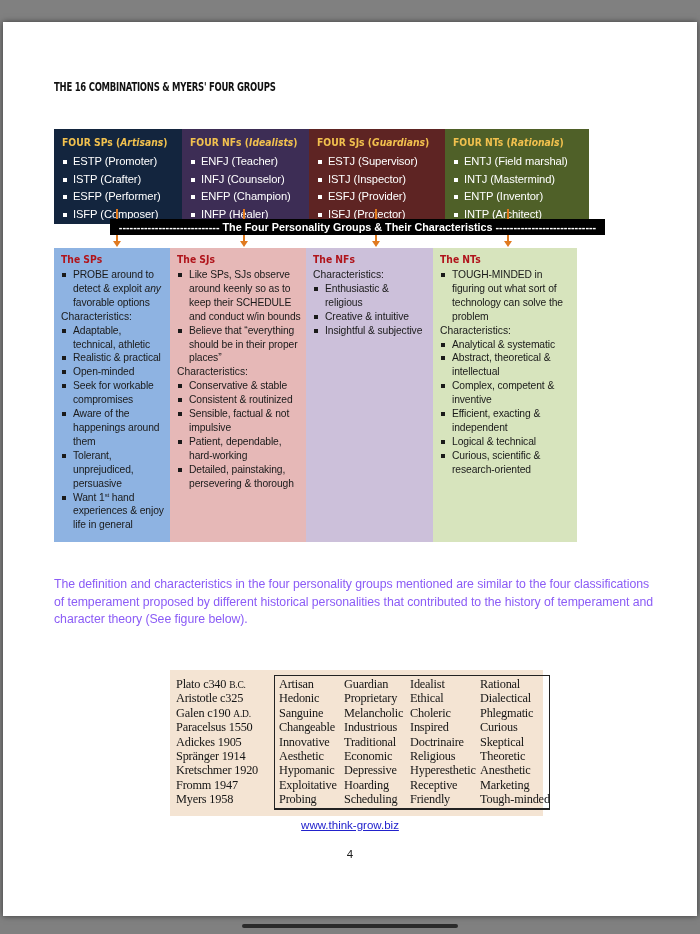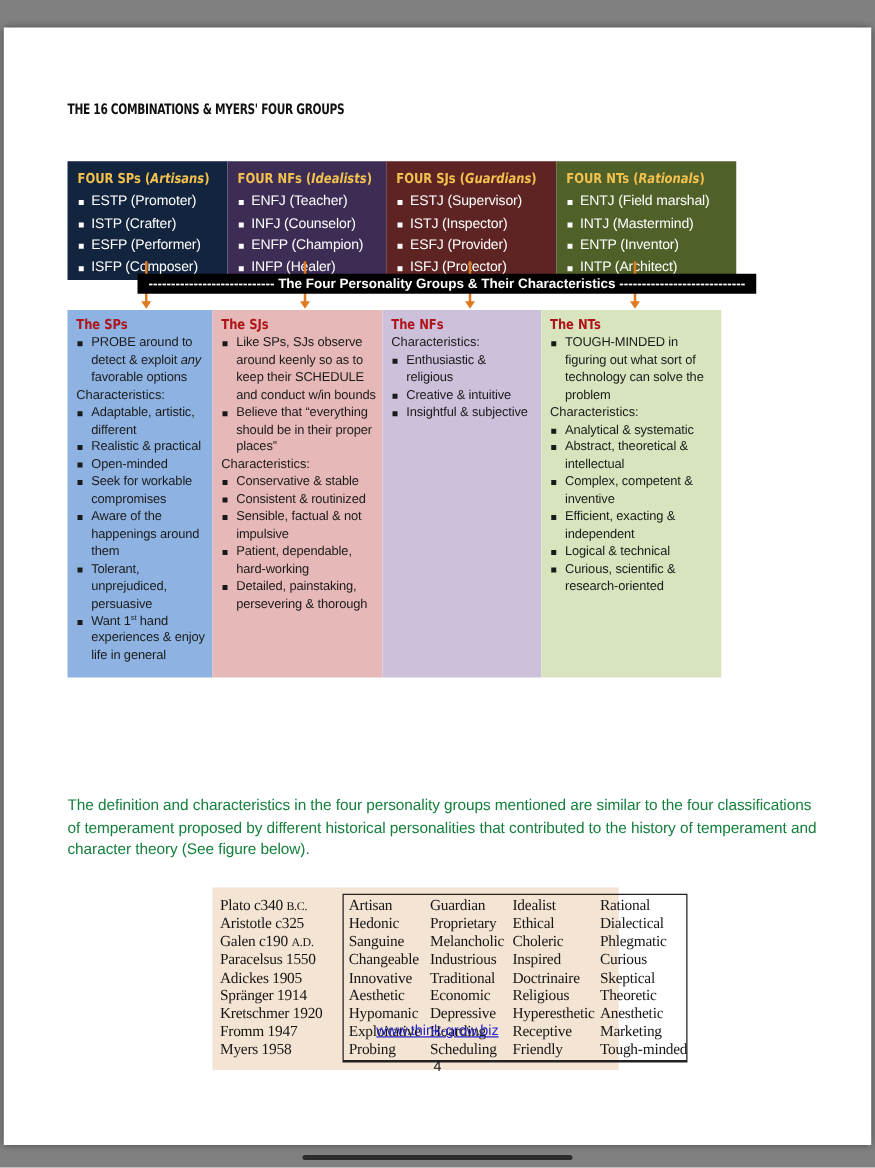--- a/index.html
+++ b/index.html
@@ -141,37 +141,36 @@
     }
     .char-box .sub {
       font-weight: normal;
       font-size: 10.3px;
       line-height: 13.9px;
     }
     .char-box sup { font-size: 6px; vertical-align: 4px; line-height: 0; }
     
     .para {
       position: absolute;
-      left: 51px; top: 614px;
+      left: 51px; top: 554px;
       width: 600px;
       font-size: 12.3px;
       line-height: 17.6px;
-      color: #15803d;
+      color: #8b5cf6;
       letter-spacing: -0.05px;
     }
     
     .figure {
       position: absolute;
       left: 167px; top: 648px;
-      width: 325px; height: 146px;
+      width: 373px; height: 146px;
       background: #f4e4d3;
       font-family: "Liberation Serif", serif;
       font-size: 12.3px;
       color: #151515;
-      margin-top: 40px;
     }
     .fig-names {
       position: absolute;
       left: 6px; top: 7px;
     }
     .fig-box {
       position: absolute;
       left: 104px; top: 5px;
       width: 276px; height: 135px;
       border: 1.5px solid #222;
@@ -270,21 +269,21 @@
   <div class="banner">---------------------------- The Four Personality Groups &amp; Their Characteristics ----------------------------</div>
 
   <div class="chars">
     <div class="char-box" style="width:116px;background:#8eb3e2">
       <div class="char-title">The SPs</div>
       <ul>
         <li><span>PROBE around to detect &amp; exploit </span><i>any</i><span> favorable options</span></li>
       </ul>
       <div class="sub">Characteristics:</div>
       <ul>
-        <li>Adaptable, artistic, different</li>
+        <li>Adaptable, technical, athletic</li>
         <li>Realistic &amp; practical</li>
         <li>Open-minded</li>
         <li>Seek for workable compromises</li>
         <li>Aware of the happenings around them</li>
         <li>Tolerant, unprejudiced, persuasive</li>
         <li><span>Want 1</span><sup>st</sup><span> hand experiences &amp; enjoy life in general</span></li>
       </ul>
     </div>
     <div class="char-box" style="width:136px;background:#e6b8b7">
       <div class="char-title">The SJs</div>

